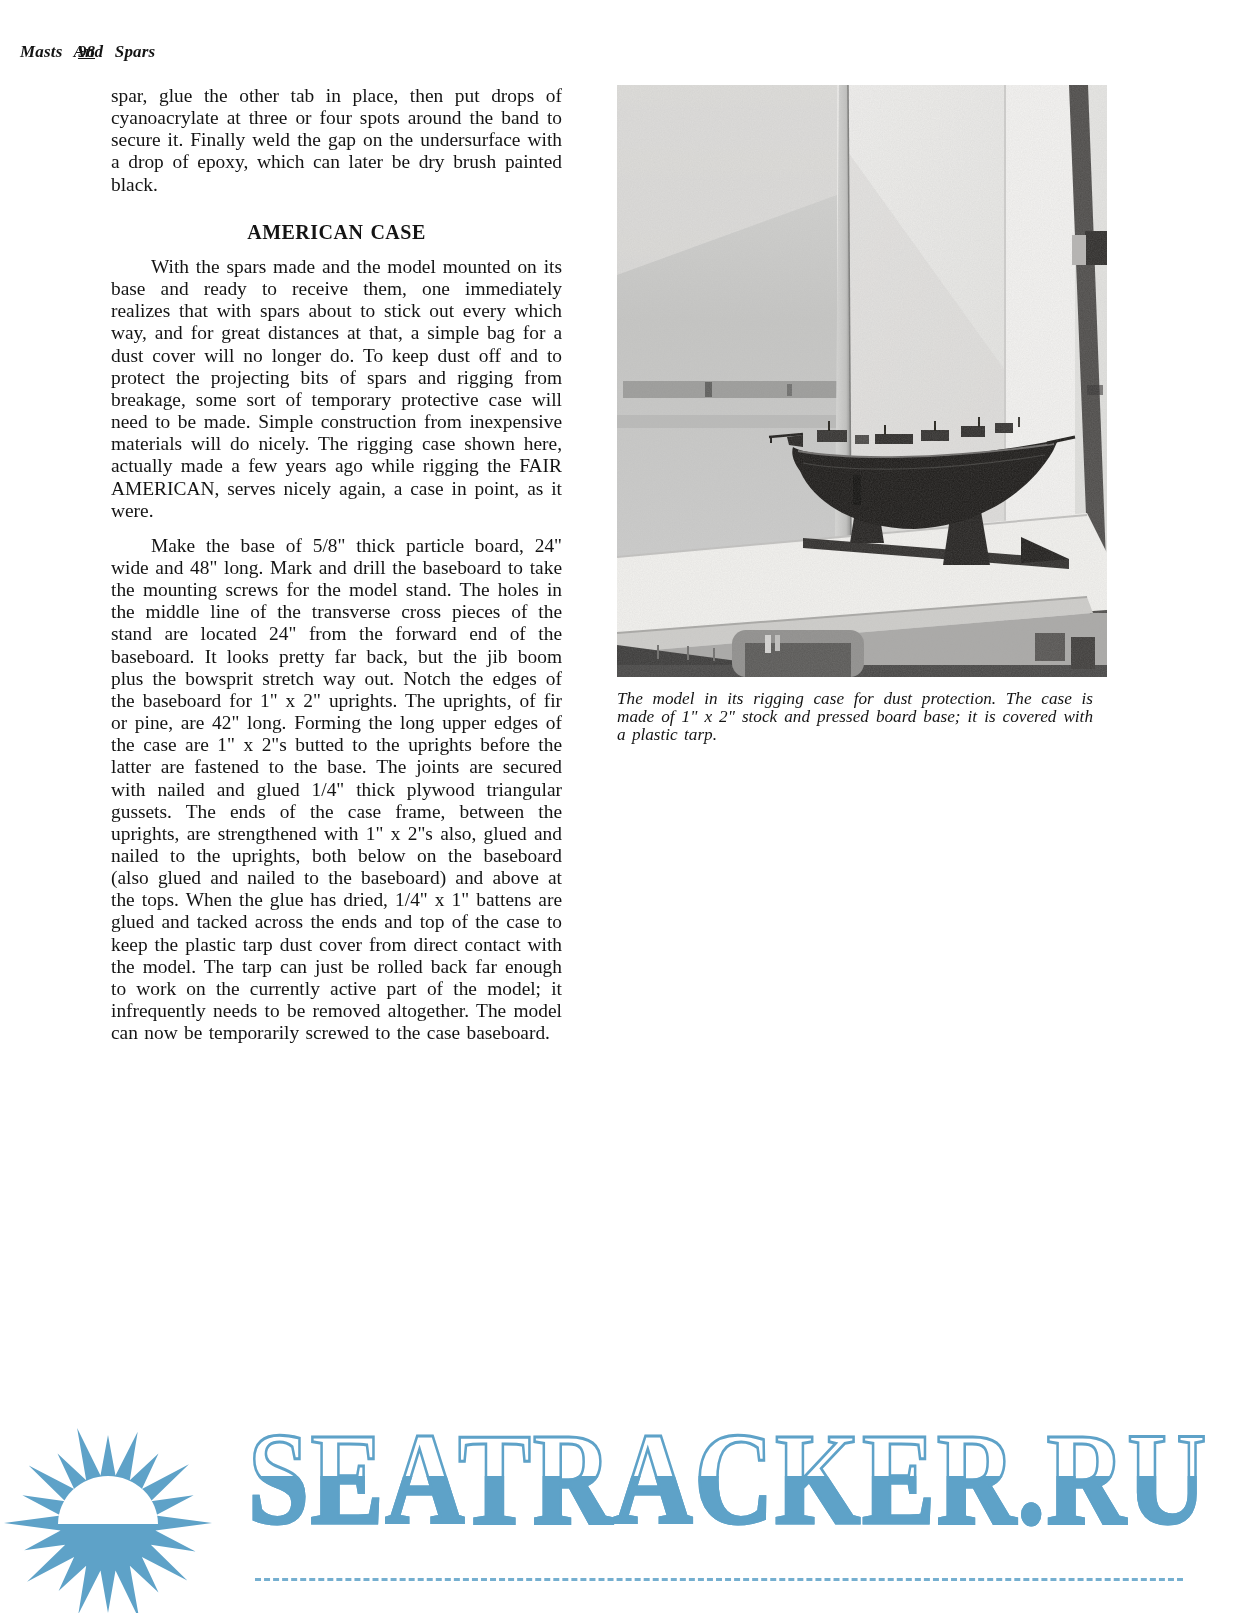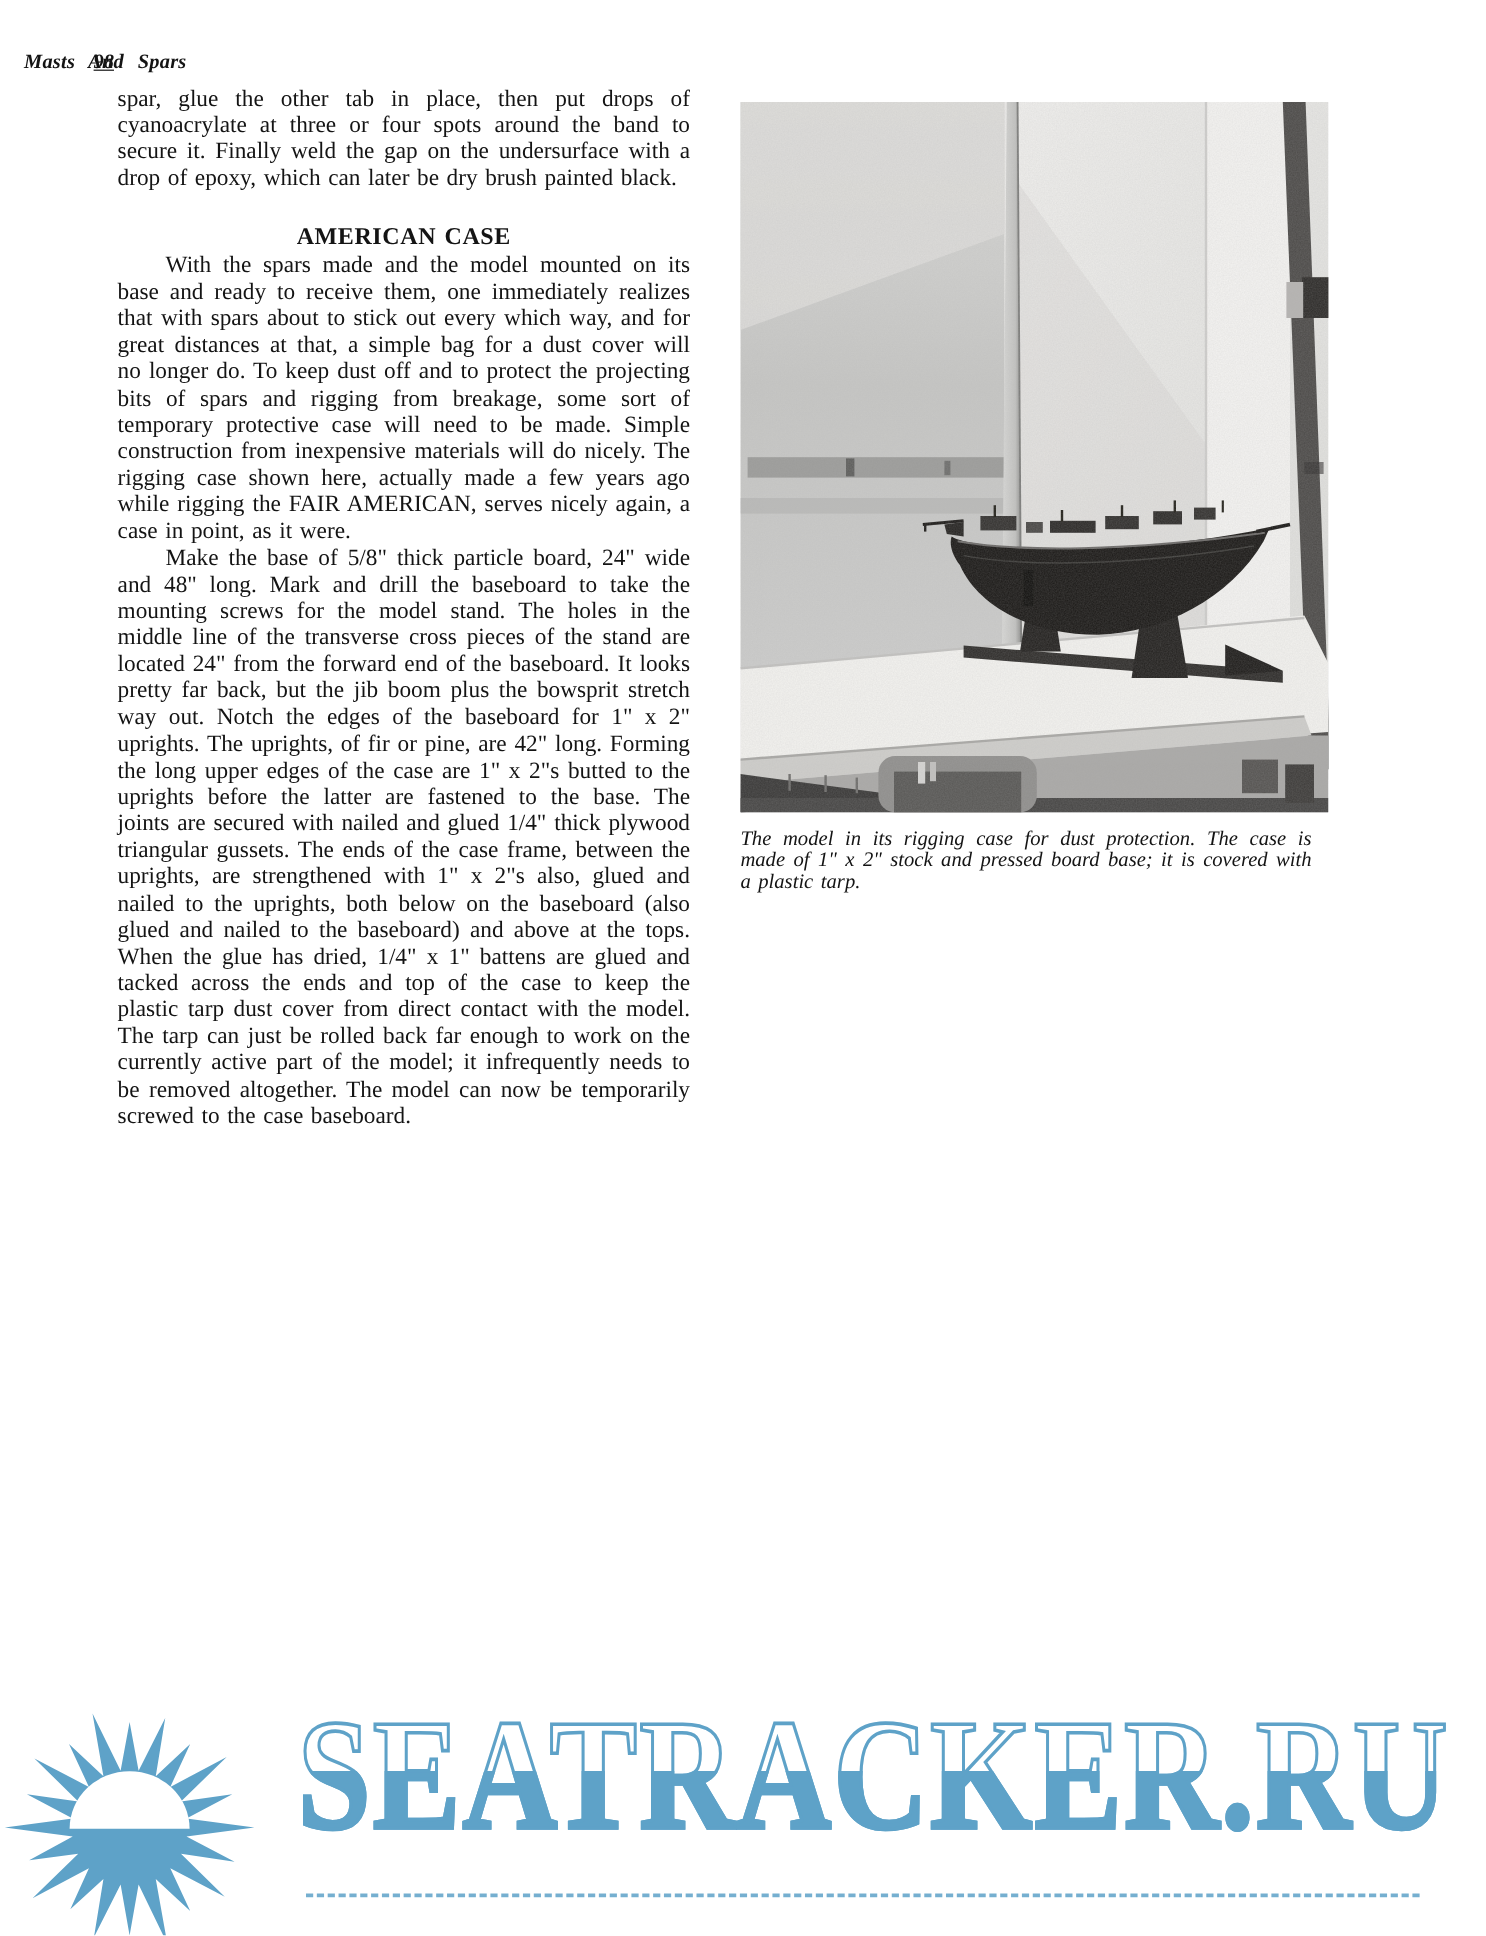--- a/index.html
+++ b/index.html
@@ -25,21 +25,21 @@
     font-size: 17px; font-weight: bold; font-style: italic;
     word-spacing: 7px; letter-spacing: .2px; margin-left: 20px;
   }
 
   
   .text-column {
     position: absolute; left: 98px; top: 72px; width: 477px;
     font-size: 19.4px; line-height: 22.15px;
     text-align: justify; word-spacing: 1.5px;
   }
-  .body-p { margin: 0; text-indent: 40px; }
+  .body-p { margin: 13px; text-indent: 40px; }
   .body-p.no-indent { text-indent: 0; }
   .section-heading {
     margin: 25px 0 3px 0;
     font-size: 20px; font-weight: bold;
     text-align: center; letter-spacing: .5px;
     text-indent: 0;
   }
 
   
   .photo-figure { position: absolute; left: 617px; top: 85px; width: 490px; margin: 0; }

